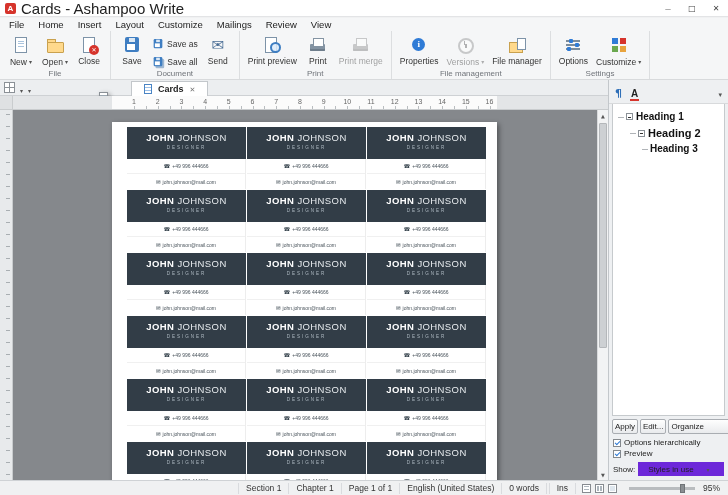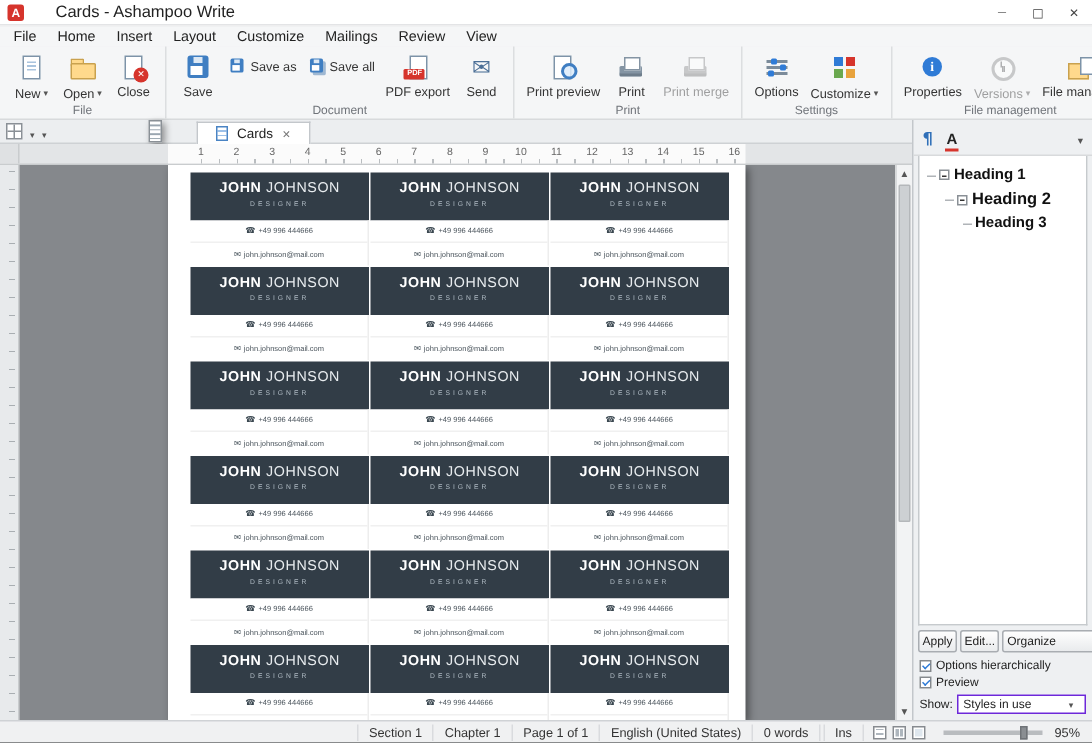--- a/index.html
+++ b/index.html
@@ -4,42 +4,42 @@
 <style>
   html,body{margin:0;padding:0;background:#444;}
   *{box-sizing:border-box;}
   .app{position:relative;width:728px;height:495px;background:#f0f1f2;overflow:hidden;
        font-family:"Liberation Sans",sans-serif;-webkit-font-smoothing:antialiased;cursor:default;}
 
   
   .titlebar{position:absolute;top:0;left:0;right:0;height:17px;background:#ffffff;display:flex;align-items:center;border-bottom:1px solid #e3e4e6;}
   .app-logo{width:11px;height:11px;background:#d6342c;border-radius:2px;color:#fff;font:bold 8px/11px "Liberation Sans",sans-serif;text-align:center;margin-left:5px;}
   .app-logo::before{content:"A";}
-  .window-title{font-size:11px;color:#222;margin-left:21px;}
+  .window-title{font-size:15px;color:#222;margin-left:5px;}
   .win-controls{margin-left:auto;display:flex;height:100%;}
   .win-btn{width:24px;display:flex;align-items:center;justify-content:center;color:#444;font-family:"DejaVu Sans",sans-serif;}
   .win-btn.min::before{content:"—";font-size:6px;}
   .win-btn.max::before{content:"□";font-size:8px;}
   .win-btn.close::before{content:"✕";font-size:8px;}
 
   
   .menubar{position:absolute;top:18px;left:0;right:0;height:13px;background:#f5f6f7;display:flex;align-items:center;padding-left:2px;}
   .menu-item{padding:0 7px;font-size:9.5px;color:#222;line-height:13px;}
 
   
   .ribbon{position:absolute;top:31px;left:0;right:0;height:49px;background:#f5f6f7;border-bottom:1px solid #d8dadc;display:flex;align-items:stretch;}
   .rgroup{position:relative;display:flex;align-items:flex-start;padding:2px 5px 12px;border-right:1px solid #dcdee0;}
   .rbtns{display:flex;align-items:flex-start;gap:2px;}
   .rgroup-label{position:absolute;left:0;right:0;bottom:1px;text-align:center;font-size:8px;color:#70747a;white-space:nowrap;}
   .rbtn{display:flex;align-items:center;justify-content:center;border-radius:2px;}
   .rbtn.large{flex-direction:column;min-width:32px;padding:2px 3px 0;gap:1px;}
   .rbtn.small{flex-direction:row;gap:3px;padding:0 2px;height:15px;}
   .rbtn .rlabel{font-size:8.5px;color:#333;white-space:nowrap;line-height:10px;display:flex;align-items:center;}
   .rbtn.disabled{opacity:.45;filter:grayscale(.9);}
-  .rstack{display:flex;justify-content:flex-start;gap:3px;padding-top:3px;}
+  .rstack{display:flex;flex-direction:column;justify-content:flex-start;gap:3px;padding-top:3px;}
   .caret-glyph::before{content:"▾";font-family:"DejaVu Sans",sans-serif;font-size:6px;color:#555;margin-left:2px;}
 
   
   .icon{position:relative;width:20px;height:20px;flex:0 0 auto;display:inline-block;}
   .icon.sm{width:20px;height:20px;transform:scale(.62);margin:-4px;}
   .icon-new-document::before{content:"";position:absolute;left:4px;top:2px;width:10px;height:14px;background:#fff;border:1px solid #7d93a8;}
   .icon-new-document::after{content:"";position:absolute;left:7px;top:6px;width:6px;height:6px;
       background:linear-gradient(#aac4de 0 1px,transparent 1px 2.5px,#aac4de 2.5px 3.5px,transparent 3.5px 5px,#aac4de 5px 6px);}
   .icon-open-folder::before{content:"";position:absolute;left:2px;top:4px;width:7px;height:4px;background:#ffd98c;border:1px solid #c9a14e;border-bottom:none;border-radius:1px 1px 0 0;}
   .icon-open-folder::after{content:"";position:absolute;left:2px;top:7px;width:15px;height:9px;background:#ffd98c;border:1px solid #c9a14e;border-radius:1px;}
@@ -63,37 +63,37 @@
   .icon-file-manager::after{content:"";position:absolute;right:1px;top:3px;width:7px;height:10px;background:#fff;border:1px solid #7d93a8;}
   .icon-options-sliders::before{content:"";position:absolute;left:3px;top:5px;width:14px;height:2px;background:#7b8b9a;box-shadow:0 4px 0 #7b8b9a,0 8px 0 #7b8b9a;}
   .icon-options-sliders::after{content:"";position:absolute;left:6px;top:4px;width:4px;height:4px;background:#2f7bd6;border-radius:1px;box-shadow:6px 4px 0 #2f7bd6,-2px 8px 0 #2f7bd6;}
   .icon-customize-squares::before{content:"";position:absolute;left:3px;top:3px;width:6px;height:6px;background:#2f7bd6;box-shadow:8px 0 0 #d6342c,0 8px 0 #6aa84f,8px 8px 0 #e8a33d;}
 
   
   .tabbar{position:absolute;top:80px;left:0;width:608px;height:16px;background:#eceef0;border-bottom:1px solid #ced1d4;display:flex;align-items:center;}
   .tabbar-icons{display:flex;align-items:center;gap:3px;padding-left:4px;}
   .tb-ic{width:11px;height:11px;border:1px solid #8a9096;background:#fff;background-image:linear-gradient(#8a9096,#8a9096),linear-gradient(#8a9096,#8a9096);background-size:100% 1px,1px 100%;background-position:center;background-repeat:no-repeat;}
   .tb-ic.page{width:9px;background-image:repeating-linear-gradient(to bottom,transparent 0 2px,#9aa6b0 2px 3px);background-size:70% 100%;background-position:center;}
-  .tab{margin-left:100px;height:16px;background:#fff;border:1px solid #c3c7cb;border-bottom:none;display:flex;align-items:center;gap:6px;padding:0 12px;font-size:9px;color:#222;position:relative;top:1px;}
+  .tab{margin-left:100px;height:16px;background:#fff;border:1px solid #c3c7cb;border-bottom:none;display:flex;align-items:center;gap:6px;padding:0 12px;font-size:9px;color:#222;position:relative;top:1px;font-weight:bold;}
   .tab-doc-icon{width:8px;height:10px;border:1px solid #4a84c4;background:linear-gradient(#fff 0 2px,#9cc0e8 2px 3px,#fff 3px 5px,#9cc0e8 5px 6px,#fff 6px);}
   .tab-close::before{content:"✕";font-size:7px;color:#777;font-family:"DejaVu Sans",sans-serif;}
 
   
   .rulerrow{position:absolute;top:96px;left:0;width:608px;height:14px;background:#e3e5e7;border-bottom:1px solid #c9ccce;}
   .ruler-corner{position:absolute;left:0;top:0;width:13px;height:13px;background:#dfe1e3;border-right:1px solid #c9ccce;}
   .ruler-band{position:absolute;left:112px;top:0;width:385px;height:13px;background:#fbfbfb;overflow:hidden;
       background-image:repeating-linear-gradient(to right,#b9bdc0 0 1px,transparent 1px 11.85px);background-size:100% 3px;background-repeat:no-repeat;background-position:22px bottom;}
   .rnum{position:absolute;top:2px;transform:translateX(-50%);font-size:7px;color:#666;}
 
   
   .docarea{position:absolute;top:110px;left:0;width:608px;bottom:15px;}
   .vruler{position:absolute;left:0;top:0;width:13px;bottom:0;background:#e8eaec;border-right:1px solid #c9ccce;
       background-image:repeating-linear-gradient(to bottom,#a9aeb2 0 1px,transparent 1px 12px);background-size:4px 100%;background-repeat:no-repeat;background-position:right 2px top 4px;}
   .canvas{position:absolute;left:13px;top:0;bottom:0;width:584px;background:#85888c;overflow:hidden;}
-  .page{position:absolute;left:99px;top:0;width:385px;height:100%;background:#fff;box-shadow:2px 2px 5px rgba(0,0,0,.4);overflow:hidden;}
+  .page{position:absolute;left:99px;top:12px;width:385px;height:100%;background:#fff;box-shadow:2px 2px 5px rgba(0,0,0,.4);overflow:hidden;}
   .cards-grid{position:absolute;left:15px;top:5px;display:grid;grid-template-columns:repeat(3,119px);gap:1px;}
   .card{width:119px;height:62px;background:#fff;}
   .card-dark{height:32px;background:#323d47;text-align:center;overflow:hidden;}
   .card-name{margin-top:6px;font-size:9.5px;letter-spacing:.4px;color:#fff;line-height:10px;white-space:nowrap;}
   .card-name .fn{font-weight:bold;}
   .card-name .ln{font-weight:normal;color:#e8ecef;}
   .card-role{margin-top:2px;font-size:4.5px;letter-spacing:2px;color:#aeb9c2;line-height:6px;}
   .card-contact{height:30px;background:#fff;border-right:1px solid #ededed;}
   .contact-line{height:15px;display:flex;align-items:center;justify-content:center;gap:2px;}
   .contact-line.first{border-bottom:1px solid #f0f0f0;}
@@ -130,21 +130,21 @@
   .tree-item.lv3 .tree-label{font-size:10px;font-weight:bold;text-align:right;}
   .expander{width:7px;height:7px;border:1px solid #8a9096;background:#fff;position:relative;flex:0 0 auto;}
   .expander::after{content:"";position:absolute;left:1px;top:2.5px;width:3px;height:1px;background:#333;}
   .sb-buttons{display:flex;gap:2px;padding:3px 3px 2px;flex:0 0 auto;}
   .sb-btn{flex:1;text-align:center;font-size:8px;padding:2px 2px;background:linear-gradient(#fefefe,#e9ebed);border:1px solid #a9adb2;border-radius:2px;color:#222;display:flex;align-items:center;justify-content:center;white-space:nowrap;}
   .sb-btn.organize{flex:1.35;gap:48px;}
   .sb-check{display:flex;align-items:center;gap:3px;padding:2px 4px 0;font-size:8px;color:#222;flex:0 0 auto;}
   .cb{width:8px;height:8px;border:1px solid #848popover89;border:1px solid #85898d;background:#fff;position:relative;flex:0 0 auto;}
   .cb.checked::after{content:"";position:absolute;left:1px;top:1px;width:4px;height:2px;border-left:1.5px solid #2f7bd6;border-bottom:1.5px solid #2f7bd6;transform:rotate(-45deg);}
   .sb-show{display:flex;align-items:center;gap:3px;padding:4px 4px;font-size:8px;color:#222;flex:0 0 auto;text-align:center;}
-  .sb-select{flex:1;height:13px;background:#fff;border:1px solid #6d28d9;display:flex;align-items:center;padding:0 3px;font-size:8px;color:#222;}
+  .sb-select{flex:1;height:13px;background:#fff;border:7px solid #6d28d9;display:flex;align-items:center;padding:0 3px;font-size:8px;color:#222;}
   .sb-select .combo-caret::before{color:#555;}
 
   
   .statusbar{position:absolute;left:0;right:0;bottom:0;height:15px;background:#f0f1f2;border-top:1px solid #cfd2d5;display:flex;align-items:center;font-size:8.5px;color:#333;}
   .st-spacer{width:238px;flex:0 0 auto;}
   .st-item{padding:0 7px;border-right:1px solid #d9dbde;height:11px;line-height:11px;white-space:nowrap;}
   .st-item.firstsep{border-left:1px solid #d9dbde;}
   .st-flex{flex:1;}
   .st-icons{display:flex;align-items:center;padding:0 4px;}
   .sicon{width:9px;height:9px;border:1px solid #878b90;background:#fff;margin:0 2px;position:relative;}
@@ -209,24 +209,20 @@
             <div class="rbtn small">
               <span class="icon sm icon-save-as-floppy"></span>
               <span class="rlabel">Save as</span>
             </div>
             <div class="rbtn small">
               <span class="icon sm icon-save-all-floppy"></span>
               <span class="rlabel">Save all</span>
             </div>
           </div>
           <div class="rbtn large">
-            <span class="icon icon-pdf-export"></span>
-            <span class="rlabel">PDF export</span>
-          </div>
-          <div class="rbtn large">
             <span class="icon icon-send-envelope"></span>
             <span class="rlabel">Send</span>
           </div>
         </div>
         <div class="rgroup-label">Document</div>
       </div>
       <div class="rgroup">
         <div class="rbtns">
           <div class="rbtn large">
             <span class="icon icon-print-preview"></span>
@@ -239,46 +235,46 @@
           <div class="rbtn large disabled">
             <span class="icon icon-print-merge"></span>
             <span class="rlabel">Print merge</span>
           </div>
         </div>
         <div class="rgroup-label">Print</div>
       </div>
       <div class="rgroup">
         <div class="rbtns">
           <div class="rbtn large">
-            <span class="icon icon-options-sliders"></span>
-            <span class="rlabel">Options</span>
-          </div>
-          <div class="rbtn large">
-            <span class="icon icon-customize-squares"></span>
-            <span class="rlabel">Customize<span class="caret-glyph"></span></span>
-          </div>
-        </div>
-        <div class="rgroup-label">Settings</div>
-      </div>
-      <div class="rgroup">
-        <div class="rbtns">
-          <div class="rbtn large">
             <span class="icon icon-properties-info"></span>
             <span class="rlabel">Properties</span>
           </div>
           <div class="rbtn large disabled">
             <span class="icon icon-versions-clock"></span>
             <span class="rlabel">Versions<span class="caret-glyph"></span></span>
           </div>
           <div class="rbtn large">
             <span class="icon icon-file-manager"></span>
             <span class="rlabel">File manager</span>
           </div>
         </div>
         <div class="rgroup-label">File management</div>
+      </div>
+      <div class="rgroup">
+        <div class="rbtns">
+          <div class="rbtn large">
+            <span class="icon icon-options-sliders"></span>
+            <span class="rlabel">Options</span>
+          </div>
+          <div class="rbtn large">
+            <span class="icon icon-customize-squares"></span>
+            <span class="rlabel">Customize<span class="caret-glyph"></span></span>
+          </div>
+        </div>
+        <div class="rgroup-label">Settings</div>
       </div>
     </div>
 
   <div class="tabbar">
     <div class="tabbar-icons">
       <span class="tb-ic"></span>
       <span class="caret-glyph"></span>
       <span class="tb-ic page"></span>
       <span class="caret-glyph"></span>
     </div>

